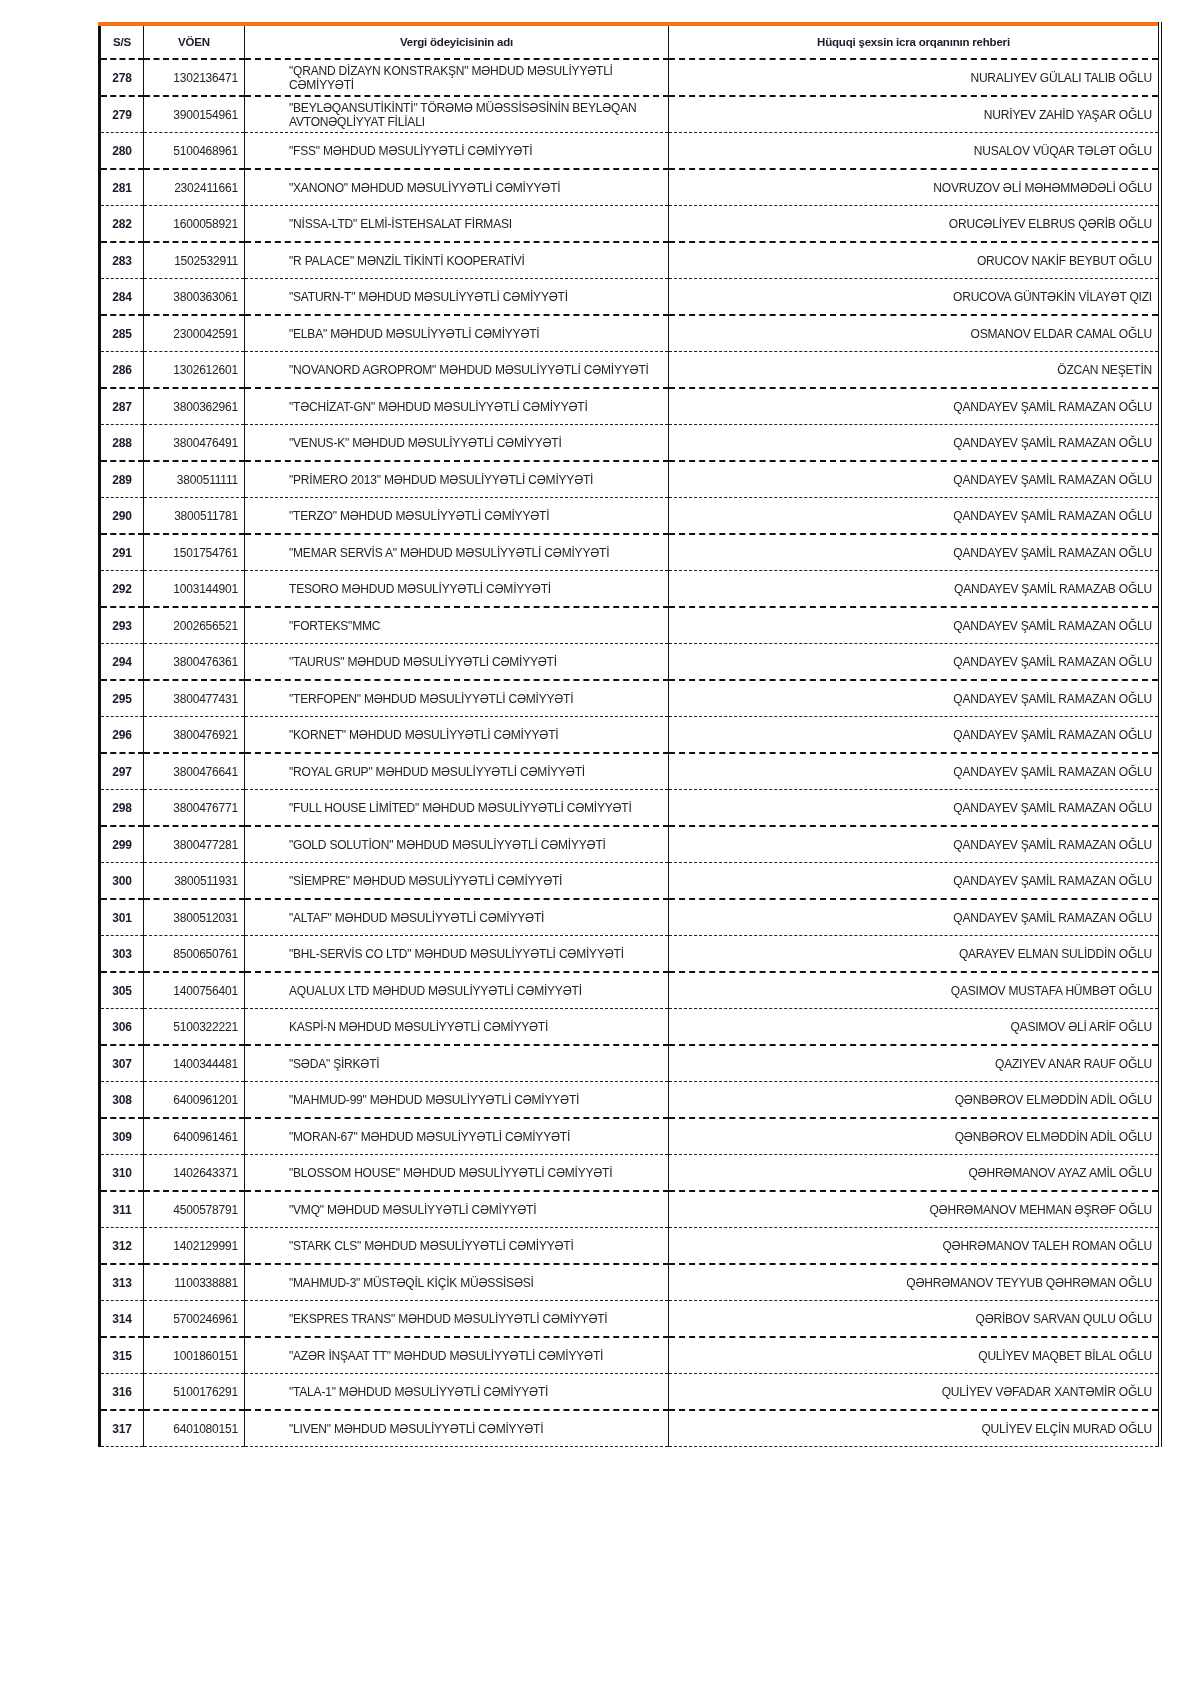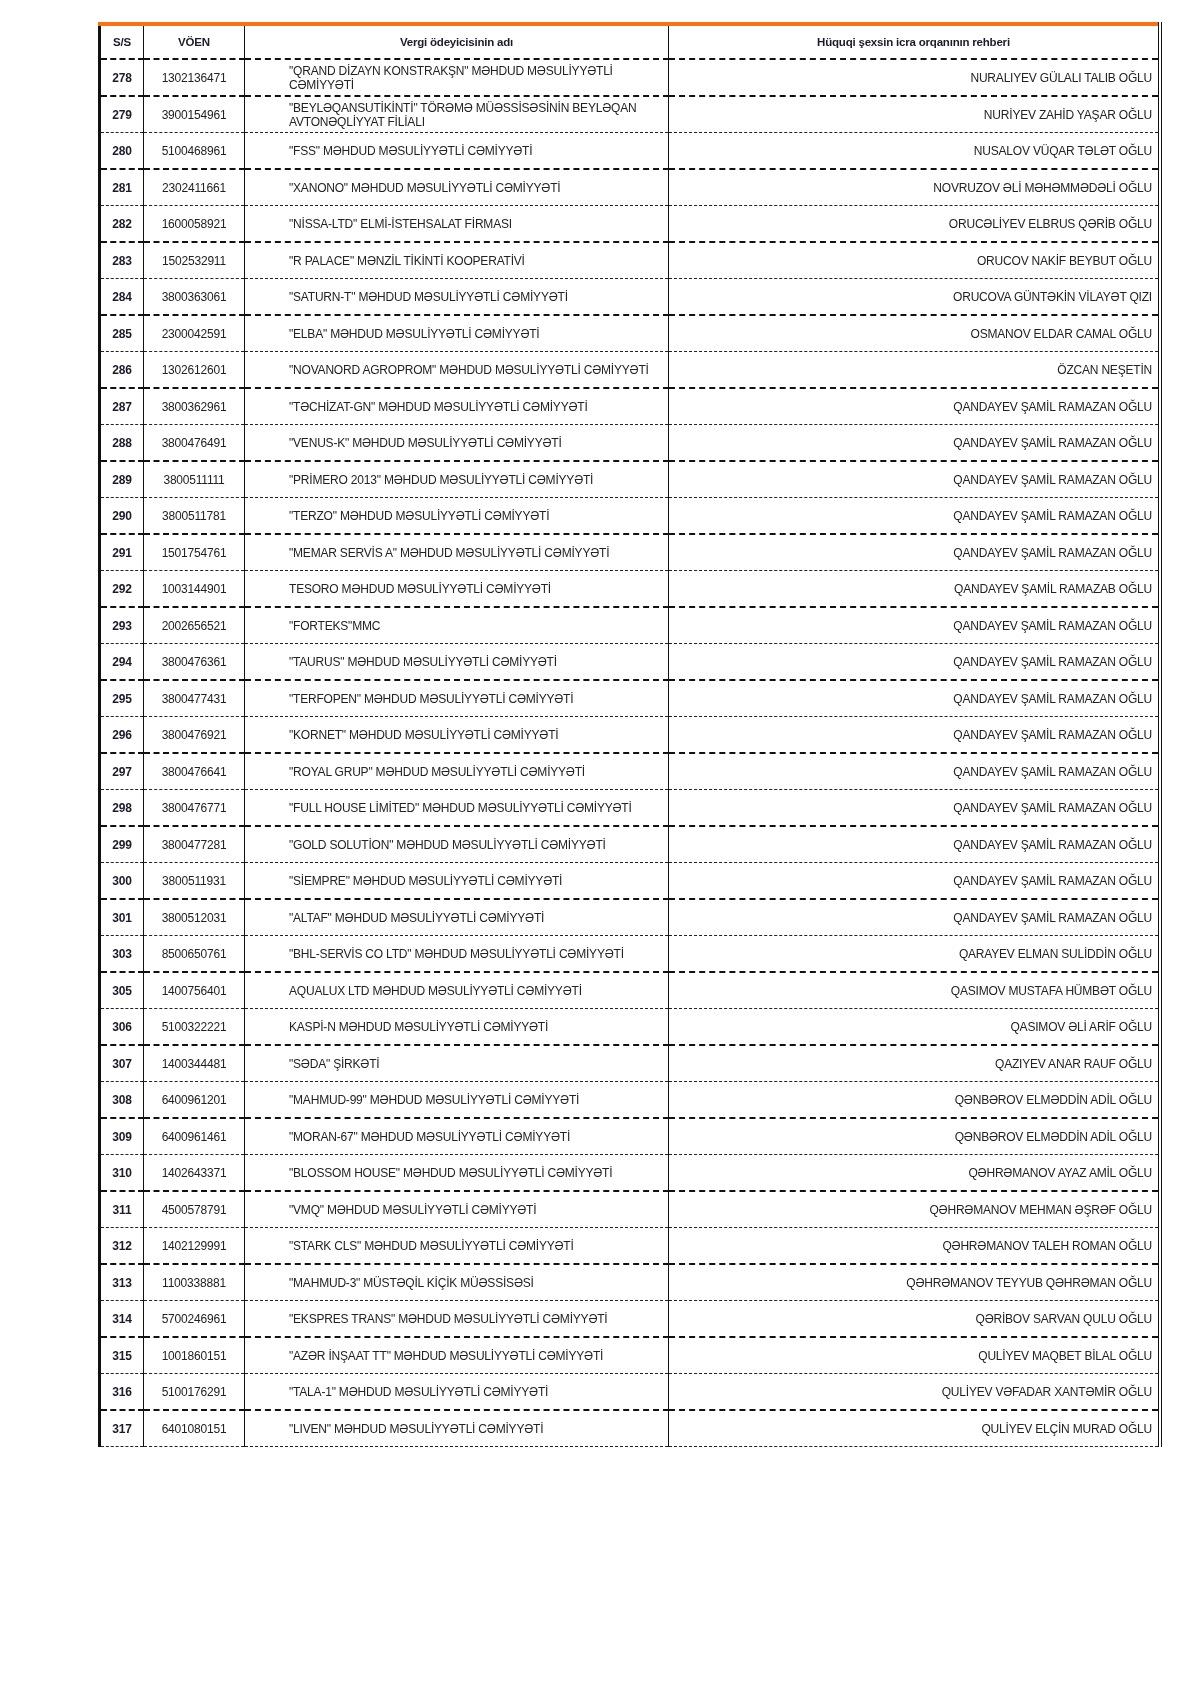--- a/index.html
+++ b/index.html
@@ -60,21 +60,21 @@
     .page-table td:first-child { border-left: none; }
     .page-table tr:nth-child(odd) td { border-bottom: 2px dashed #111; }
 
     .cell-ss {
       text-align: center;
       font-weight: bold;
       font-size: 12px !important;
       color: #1b1b2b !important;
     }
     .cell-voen {
-      text-align: center;
+      text-align: right;
     }
     .cell-name {
       padding-left: 44px !important;
       padding-right: 8px !important;
     }
     .cell-head {
       padding-left: 44px !important;
       text-align: right;
     }
   </style>

